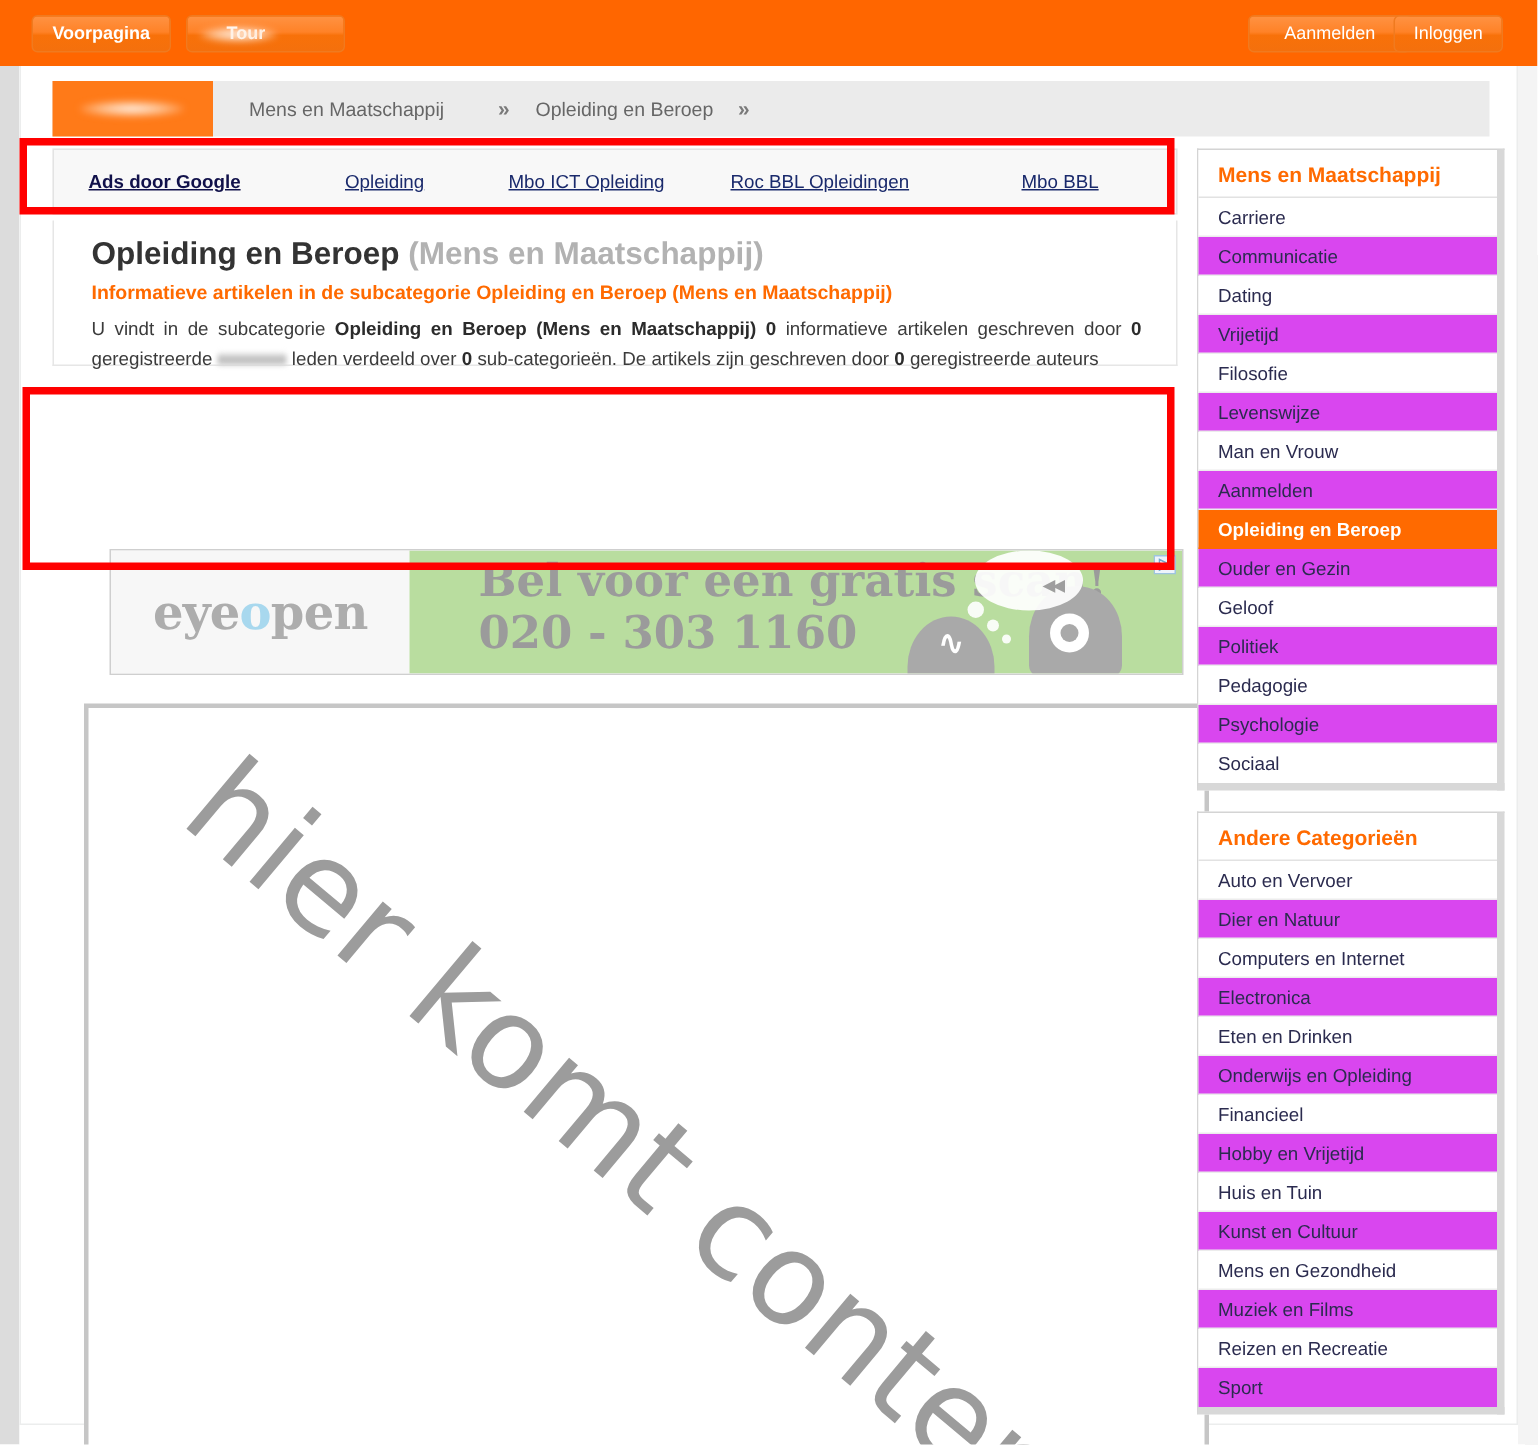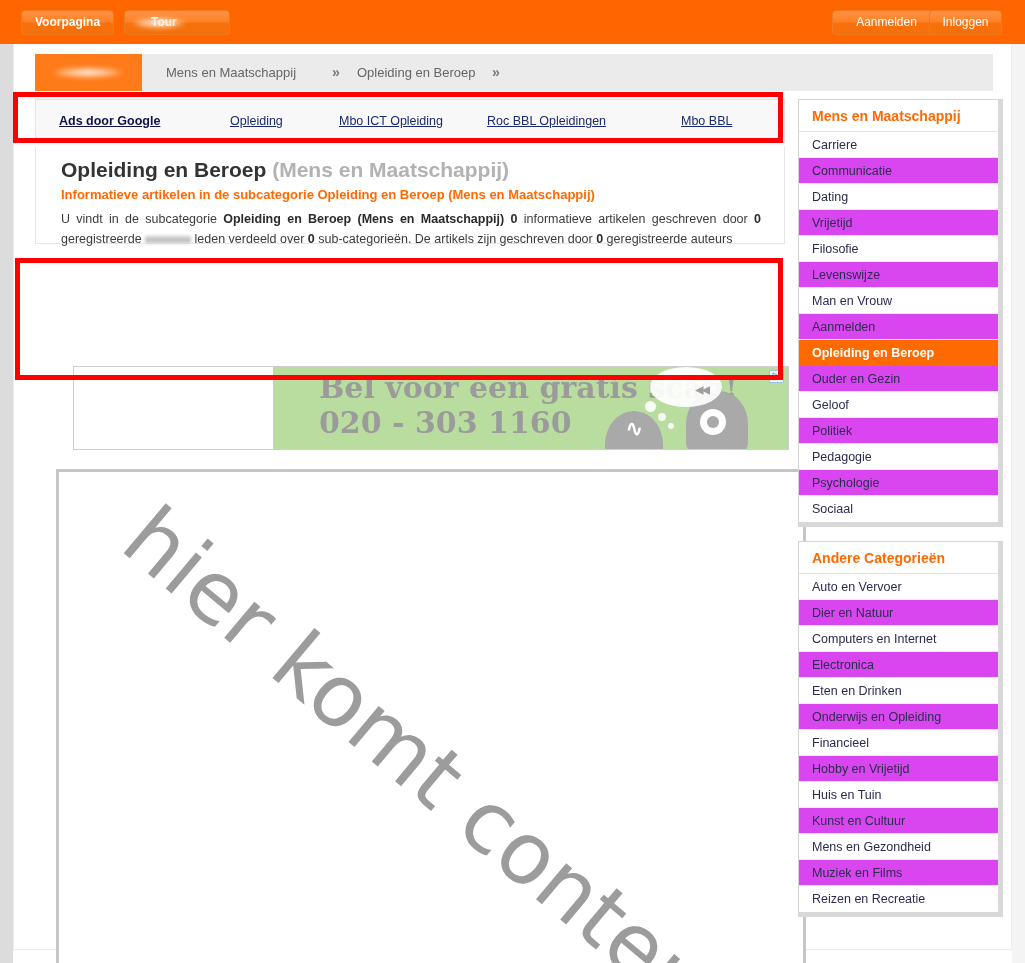--- a/index.html
+++ b/index.html
@@ -444,20 +444,23 @@
         <span class="muted">(Mens en Maatschappij)</span>
       </div>
       <div id="subtitle">Informatieve artikelen in de subcategorie Opleiding en Beroep (Mens en Maatschappij)</div>
       <div id="bodytext">
         <span>U vindt in de subcategorie </span><b>Opleiding en Beroep (Mens en Maatschappij)</b><span> </span><b>0</b><span> informatieve artikelen geschreven door </span><b>0</b><span> geregistreerde </span><span class="redact"></span><span> leden verdeeld over </span><b>0</b><span> sub-categorieën. De artikels zijn geschreven door </span><b>0</b><span> geregistreerde auteurs</span>
       </div>
     </div>
 
     <div id="adbanner-wrap">
       <div id="adbanner">
+        <div id="ad-logo">
+          <div id="ad-logo-text"><span>eye</span><span class="eye-o">o</span><span>pen</span></div>
+        </div>
         <div id="ad-green">
           <div id="ad-line1">Bel voor een gratis scan!</div>
           <div id="ad-line2">020 - 303 1160</div>
 
           <div id="ad-blob">
             <div id="ad-blob-squig">∿</div>
           </div>
 
           <div id="ad-head">
             <div id="ad-head-eye"></div>
@@ -508,19 +511,20 @@
         <div class="side-item">Electronica</div>
         <div class="side-item">Eten en Drinken</div>
         <div class="side-item">Onderwijs en Opleiding</div>
         <div class="side-item">Financieel</div>
         <div class="side-item">Hobby en Vrijetijd</div>
         <div class="side-item">Huis en Tuin</div>
         <div class="side-item">Kunst en Cultuur</div>
         <div class="side-item">Mens en Gezondheid</div>
         <div class="side-item">Muziek en Films</div>
         <div class="side-item">Reizen en Recreatie</div>
+        <div class="side-item">Sport</div>
       </div>
     </div>
 
 </div>
 
 <div class="annot" id="annot-adlinks"></div>
 <div class="annot" id="annot-banner"></div>
 
 </body></html>

